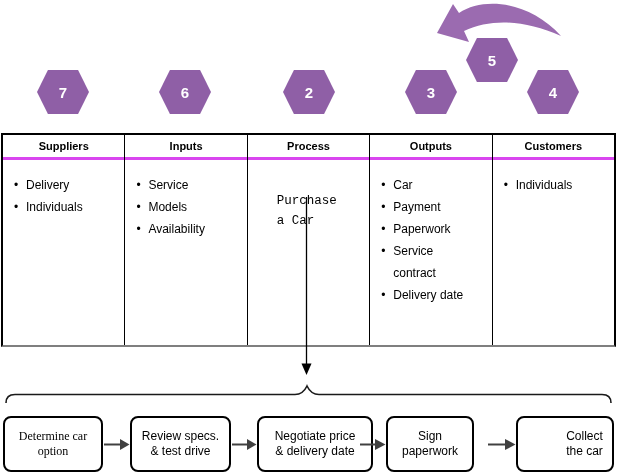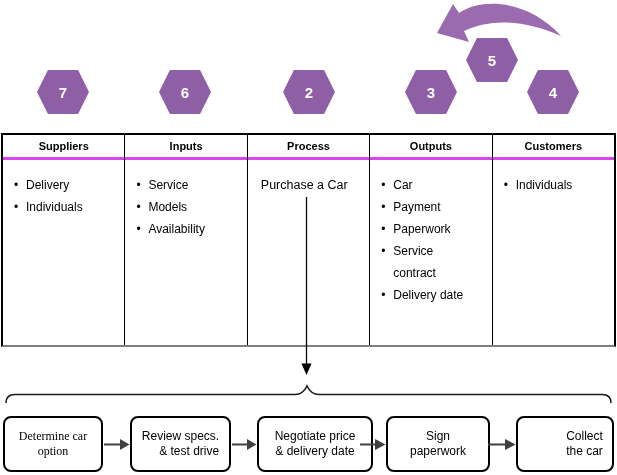--- a/index.html
+++ b/index.html
@@ -36,33 +36,33 @@
     display:flex; align-items:center; justify-content:center;
     font-weight:bold; font-size:11px;
   }
   .col-body { flex:1; padding:14px 4px 0 10px; font-size:12px; }
   .col-body ul { list-style:none; margin:0; padding:0; }
   .col-body li {
     position:relative; padding-left:13px; line-height:22px;
     white-space:pre-line;
   }
   .col-body li::before { content:"\2022"; position:absolute; left:1px; top:0; }
-  .process-text { margin:0; padding-top:1px; padding-left:3px; font-size:12.5px; line-height:20px; }
+  .process-text { margin:16px; padding-top:1px; padding-left:3px; font-size:12.5px; line-height:20px;font-family:Liberation Mono, monospace; }
 
   
   .flow-box {
     position:absolute; top:416px; height:56px; box-sizing:border-box;
     background:#fff; border:2px solid #000; border-radius:8px;
     display:flex; align-items:center; justify-content:center;
     text-align:center; font-size:12px; line-height:15px; white-space:pre-line;
   }
   .fb-1 { left:3px;   width:100px;font-family:Liberation Serif, serif; }
-  .fb-2 { left:130px; width:101px;text-align:right; }
+  .fb-2 { left:130px; width:101px; }
   .fb-3 { left:257px; width:116px; }
-  .fb-4 { left:386px; width:104px; }
+  .fb-4 { left:386px; width:88px; }
   .fb-5 { left:516px; width:98px;padding-left:39px; }
 
   .overlay { position:absolute; left:0; top:0; pointer-events:none; }
 </style>
 </head>
 <body>
 
 <div class="canvas">
 
   <div class="hex hex-7">

